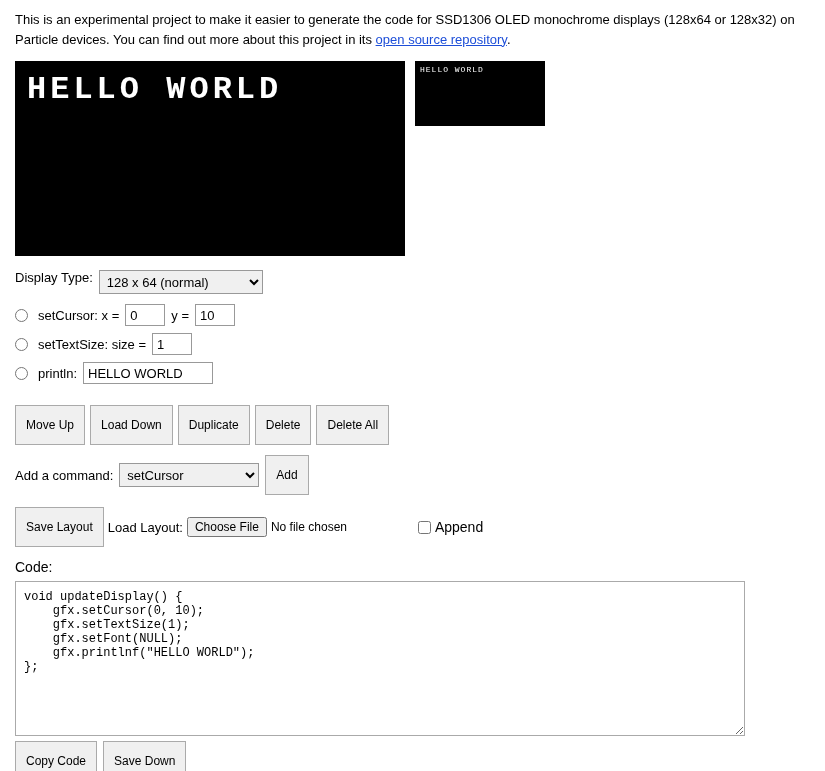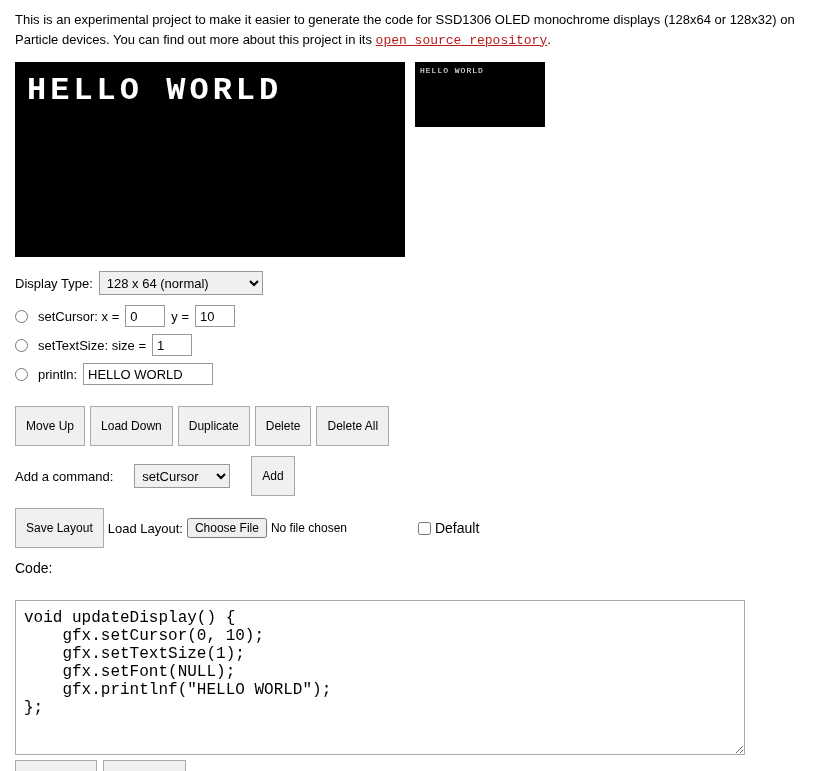--- a/index.html
+++ b/index.html
@@ -3,21 +3,21 @@
   <meta charset="utf-8">
   <style>
     * { box-sizing: border-box; margin: 0; padding: 0; }
     body {
       font-family: Arial, sans-serif;
       font-size: 14px;
       color: #000;
       background: #fff;
       padding: 10px 15px;
     }
-    a { color: #b91c1c; font-family: Liberation Mono, monospace; }
+    a { color: #1d4ed8; }
     .intro-text {
       font-size: 13px;
       margin-bottom: 12px;
       line-height: 1.5;
     }
     .previews {
       display: flex;
       gap: 10px;
       margin-bottom: 14px;
       align-items: flex-start;
@@ -95,52 +95,52 @@
       font-size: 12px;
       padding: 3px 10px;
       background: #f0f0f0;
       border: 1px solid #aaa;
       cursor: pointer;
       height: 40px;
     }
     .add-command-row {
       display: flex;
       align-items: center;
-      gap: 21px;
+      gap: 6px;
       margin-bottom: 12px;
     }
     .save-load-row {
       display: flex;
       align-items: center;
       gap: 4px;
       margin-bottom: 12px;
     }
     .code-label {
       font-size: 14px;
-      margin-bottom: 24px;
+      margin-bottom: 6px;
     }
     .code-box {
       width: 730px;
       height: 155px;
       border: 1px solid #aaa;
       padding: 8px;
       font-family: 'Courier New', monospace;
-      font-size: 16px;
+      font-size: 12px;
       color: #000;
       background: #fff;
       resize: vertical;
     }
     .code-buttons {
       display: flex;
       gap: 6px;
       margin-top: 2px;
     }
     .display-type-row {
       display: flex;
-      align-items: center;
+      align-items: flex-start;
       gap: 6px;
       margin-bottom: 10px;
     }
     input[type="file"] {
       font-size: 12px;
     }
     .append-row {
       display: flex;
       align-items: center;
       gap: 4px;
@@ -198,41 +198,41 @@
 <div class="command-buttons">
   <button>Move Up</button>
   <button>Load Down</button>
   <button>Duplicate</button>
   <button>Delete</button>
   <button>Delete All</button>
 </div>
 
 <div class="add-command-row">
   <span class="control-label">Add a command:</span>
-  <select style="width:96px;">
+  <select style="width:140px;">
     <option>setCursor</option>
     <option>setTextSize</option>
     <option>setFont</option>
     <option>println</option>
     <option>drawPixel</option>
     <option>drawLine</option>
     <option>drawRect</option>
     <option>fillRect</option>
     <option>drawCircle</option>
   </select>
   <button>Add</button>
 </div>
 
 <div class="save-load-row">
   <button>Save Layout</button>
   <span class="control-label">Load Layout:</span>
   <input type="file" style="font-size: 12px;">
   <div class="append-row">
     <input type="checkbox" style="">
-    <span>Default</span>
+    <span>Append</span>
   </div>
 </div>
 
 <div>
   <p class="code-label">Code:</p>
   <textarea class="code-box" style="">void updateDisplay() {
     gfx.setCursor(0, 10);
     gfx.setTextSize(1);
     gfx.setFont(NULL);
     gfx.printlnf("HELLO WORLD");

